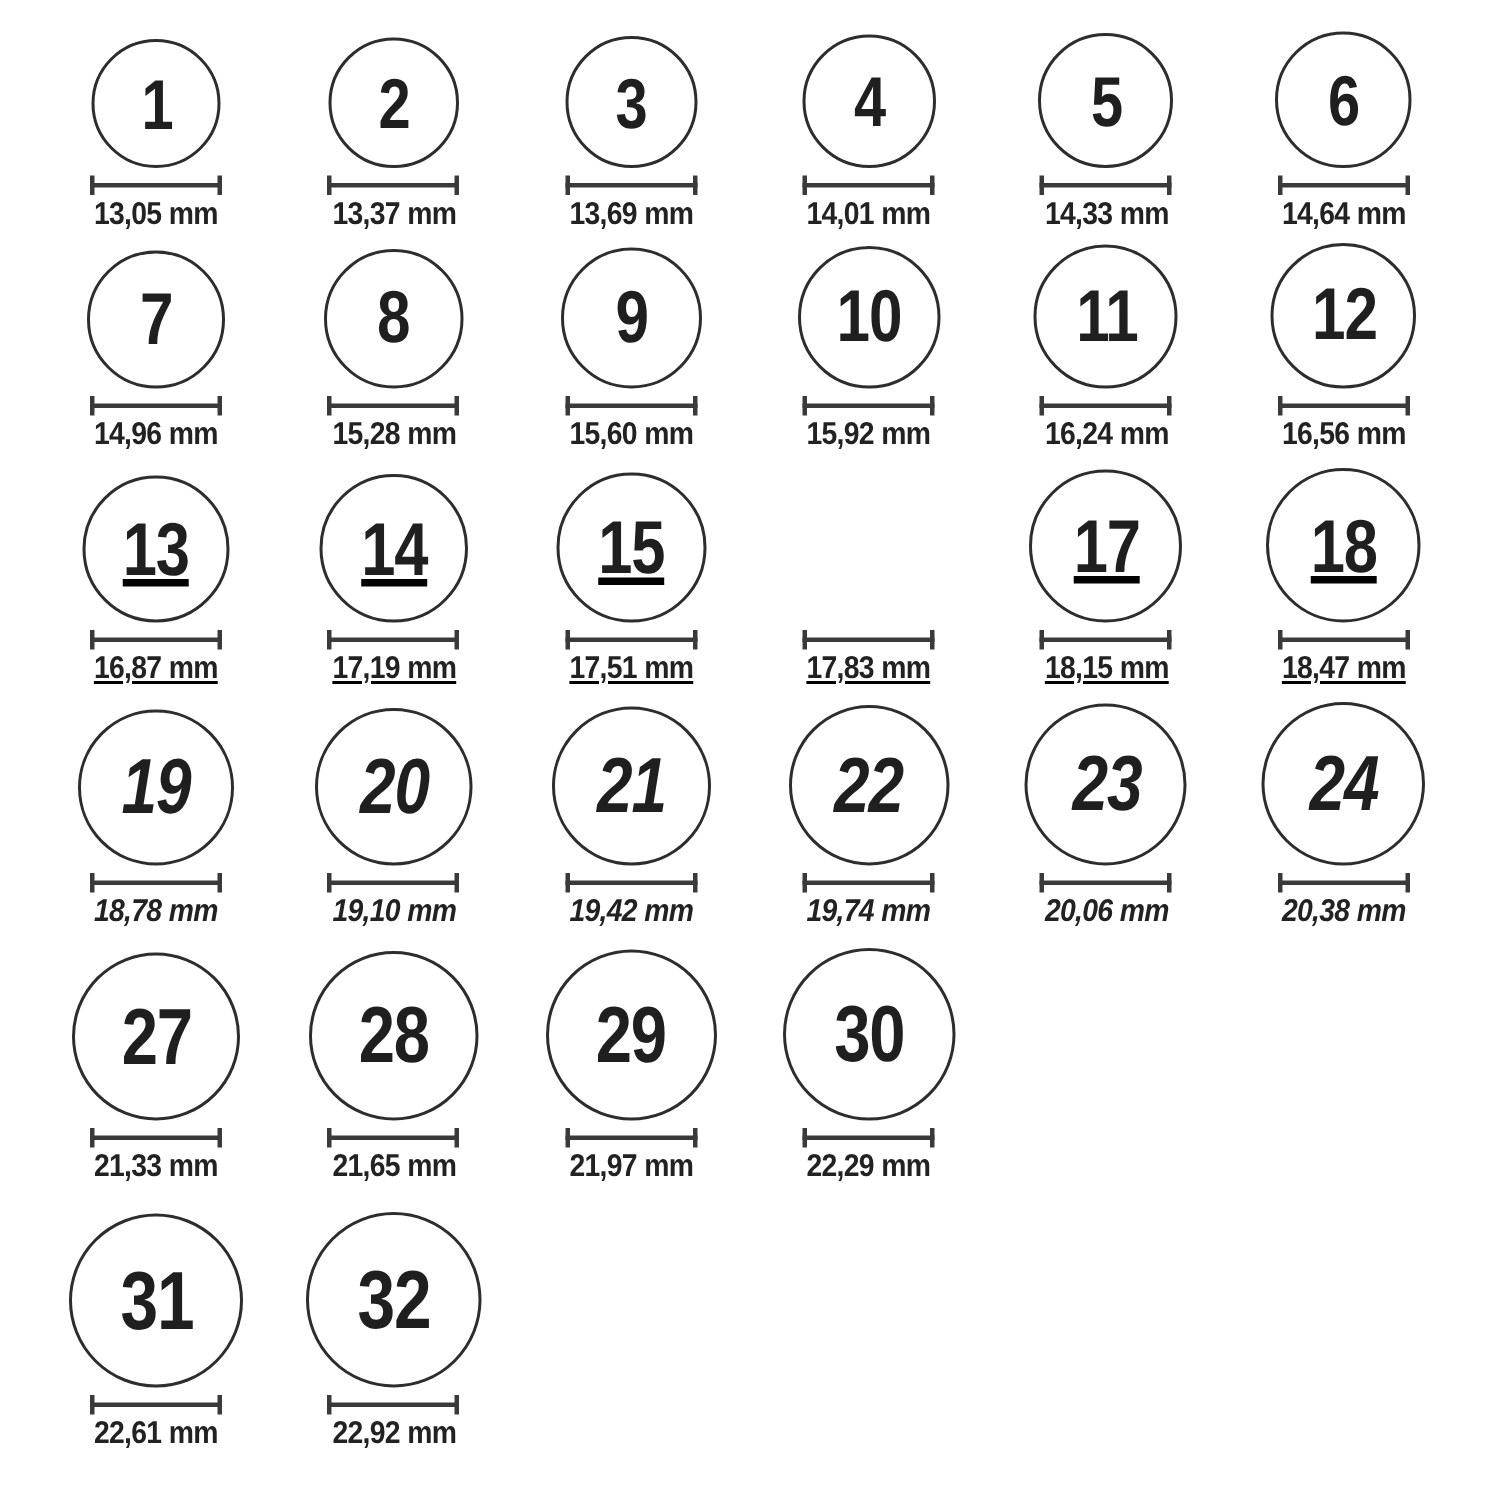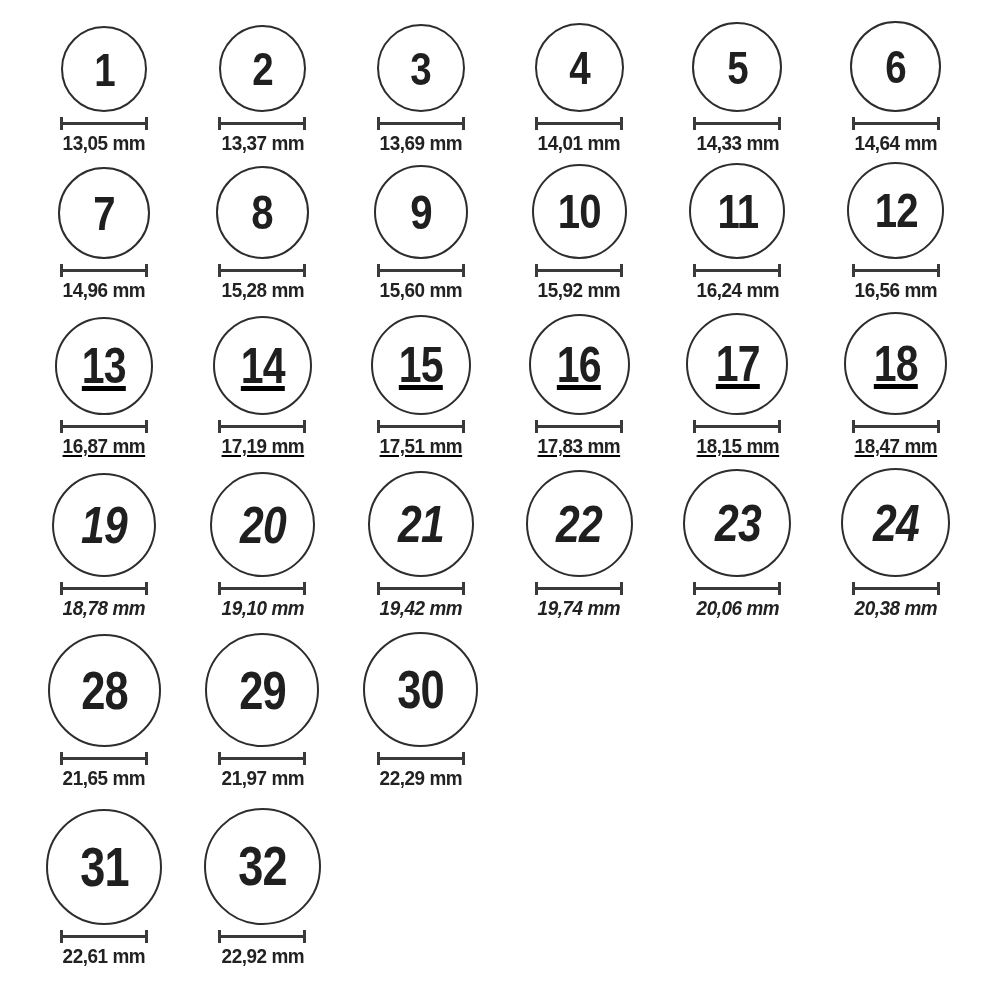--- a/index.html
+++ b/index.html
@@ -192,23 +192,20 @@
     <div class="label">17,19 mm</div>
   </div>
         <div class="cell">
     <div class="circle" style="width: 100px; height: 100px;">
       <span class="num" style="font-size: 50px;">15</span>
     </div>
     <div class="ruler"></div>
     <div class="label">17,51 mm</div>
   </div>
         <div class="cell">
-    <div class="circle" style="width: 101px; height: 101px;">
-      <span class="num" style="font-size: 50px;">16</span>
-    </div>
     <div class="ruler"></div>
     <div class="label">17,83 mm</div>
   </div>
         <div class="cell">
     <div class="circle" style="width: 102px; height: 102px;">
       <span class="num" style="font-size: 50px;">17</span>
     </div>
     <div class="ruler"></div>
     <div class="label">18,15 mm</div>
   </div>
@@ -258,20 +255,27 @@
   </div>
         <div class="cell">
     <div class="circle" style="width: 109px; height: 109px;">
       <span class="num" style="font-size: 52px;">24</span>
     </div>
     <div class="ruler"></div>
     <div class="label">20,38 mm</div>
   </div>
       </div>
       <div class="row" style="height: 170px;">
+        <div class="cell">
+    <div class="circle" style="width: 112px; height: 112px;">
+      <span class="num" style="font-size: 53px;">27</span>
+    </div>
+    <div class="ruler"></div>
+    <div class="label">21,33 mm</div>
+  </div>
         <div class="cell">
     <div class="circle" style="width: 113px; height: 113px;">
       <span class="num" style="font-size: 53px;">28</span>
     </div>
     <div class="ruler"></div>
     <div class="label">21,65 mm</div>
   </div>
         <div class="cell">
     <div class="circle" style="width: 114px; height: 114px;">
       <span class="num" style="font-size: 53px;">29</span>

